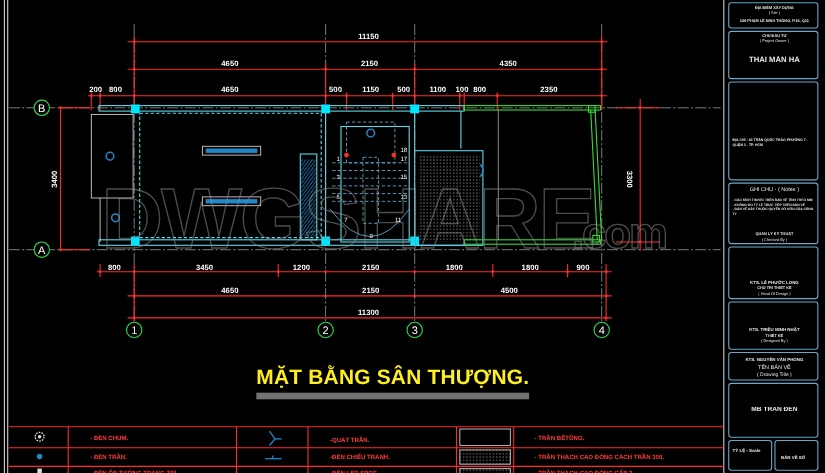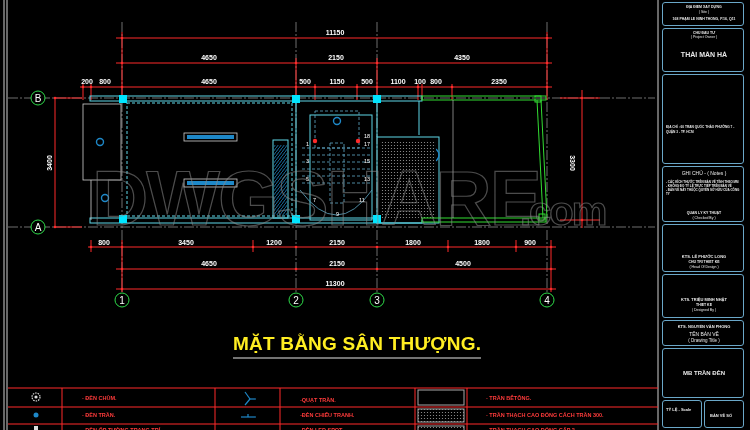--- a/index.html
+++ b/index.html
@@ -3,21 +3,21 @@
 <meta charset="utf-8">
 <style>
   html,body{margin:0;padding:0;background:#000;}
   body{width:750px;height:430px;overflow:hidden;position:relative;font-family:"Liberation Sans",sans-serif;}
   #stage{position:absolute;left:0;top:0;width:750px;height:430px;background:#000;}
   svg text{font-family:"Liberation Sans",sans-serif;}
   .dim{fill:#ffffff;font-size:7px;font-weight:bold;}
   .tb{position:absolute;left:662px;top:2px;width:84px;height:426px;}
   .tb-box{position:absolute;left:0;width:82px;border:1px solid #6aa7c8;border-radius:3px;box-sizing:border-box;}
   .tb-t{position:absolute;left:0;width:82px;text-align:center;color:#e8e8e8;font-weight:bold;white-space:nowrap;overflow:hidden;}
-  .title{position:absolute;left:233px;top:333px;color:#ffee22;font-weight:bold;font-size:19px;letter-spacing:0.2px;border-bottom:2px solid #737373;padding-bottom:2px;white-space:nowrap;}
+  .title{position:absolute;left:233px;top:333px;color:#ffee22;font-weight:bold;font-size:19px;letter-spacing:0.2px;border-bottom:6px solid #737373;padding-bottom:2px;white-space:nowrap;}
   .legend-txt{fill:#ff3b3b;font-size:5.5px;font-weight:bold;}
   .wm{fill:none;stroke:#8a8a8a;stroke-opacity:0.55;stroke-width:1.2;font-size:78px;font-weight:bold;letter-spacing:-2px;}
 </style>
 </head>
 <body>
 
 <div id="stage">
 <svg width="750" height="430" viewBox="0 0 750 430" xmlns="http://www.w3.org/2000/svg">
 
   <g>

